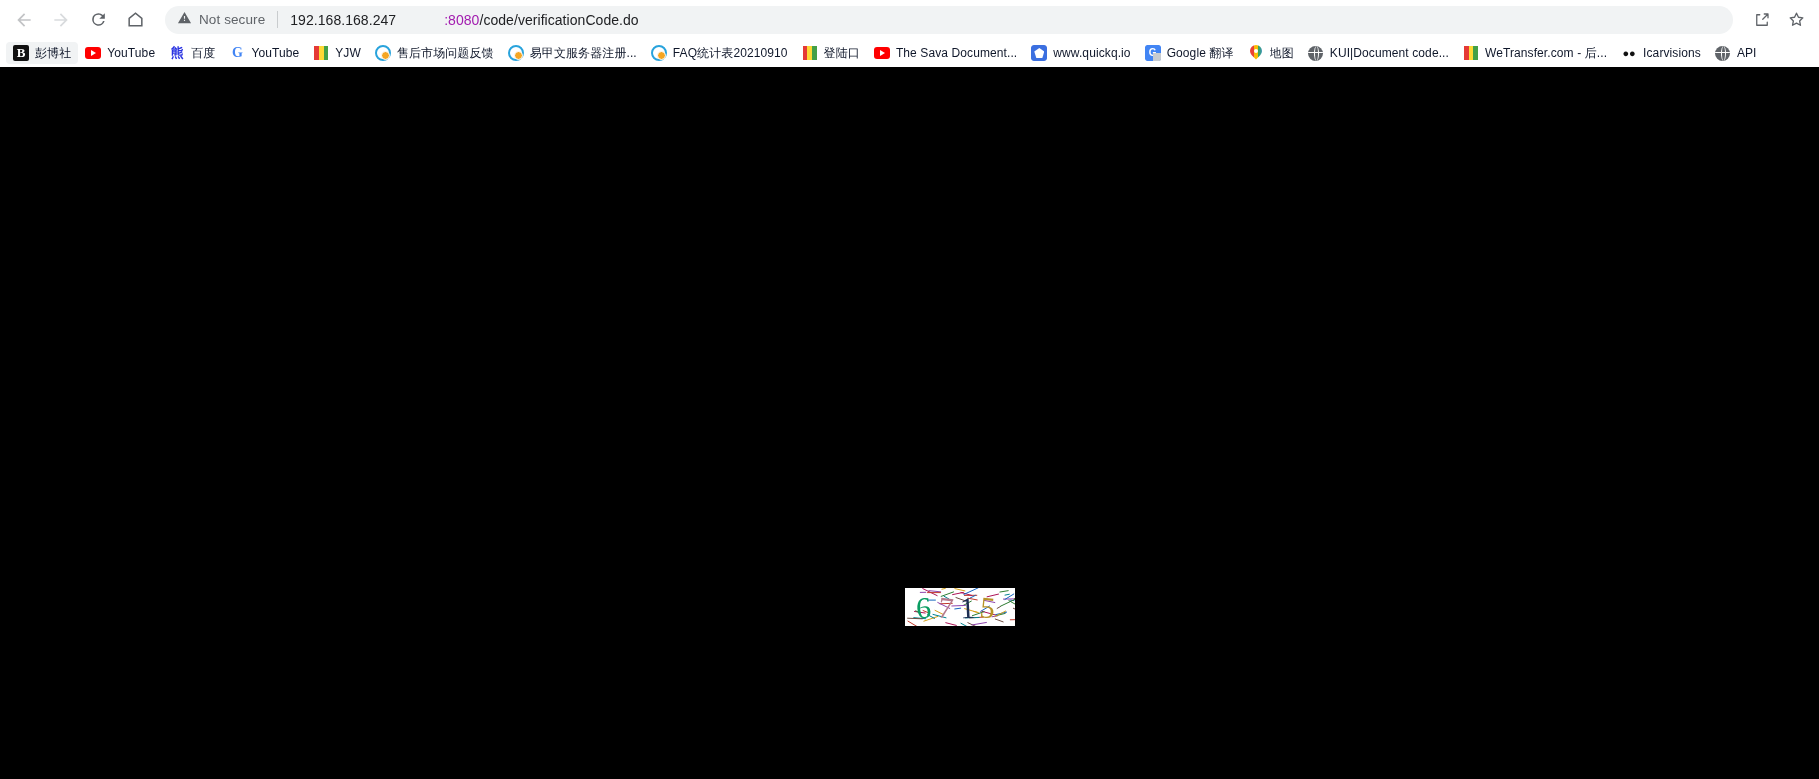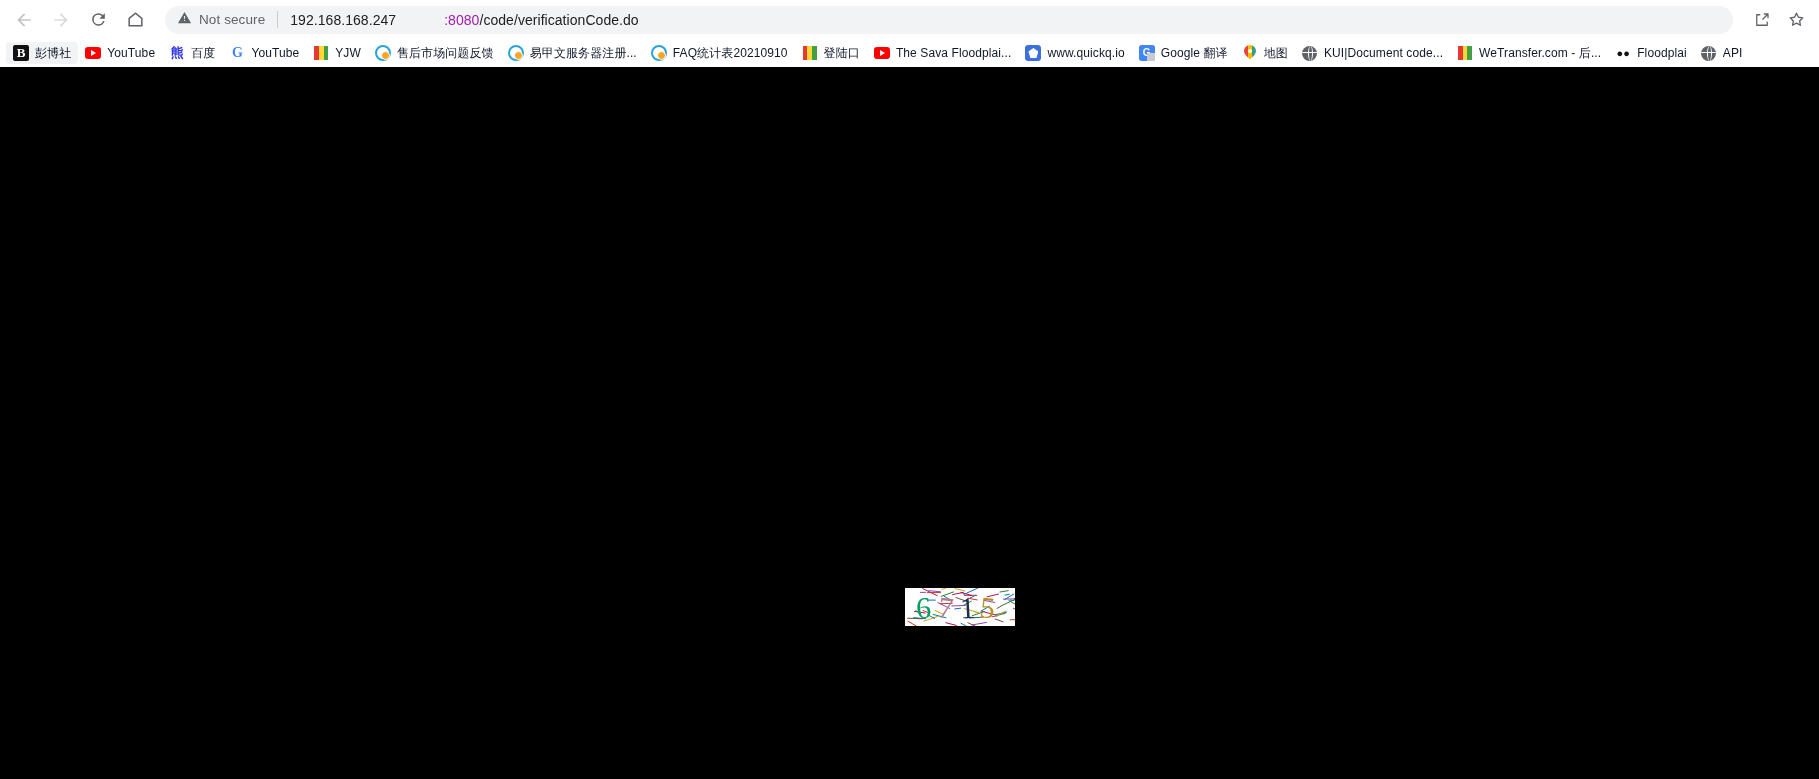--- a/index.html
+++ b/index.html
@@ -367,21 +367,21 @@
             <i></i>
             <i></i>
           </span>
         </span>
         <span class="bm-label">登陆口</span>
       </div>
       <div class="bookmark">
         <span class="bm-ico">
           <span class="fav-youtube"></span>
         </span>
-        <span class="bm-label">The Sava Floodplai...</span>
+        <span class="bm-label">The Sava Document...</span>
       </div>
       <div class="bookmark">
         <span class="bm-ico">
           <span class="fav-quickq"></span>
         </span>
         <span class="bm-label">www.quickq.io</span>
       </div>
       <div class="bookmark">
         <span class="bm-ico">
           <span class="fav-gtrans">G</span>
@@ -407,21 +407,21 @@
             <i></i>
             <i></i>
           </span>
         </span>
         <span class="bm-label">WeTransfer.com - 后...</span>
       </div>
       <div class="bookmark">
         <span class="bm-ico">
           <span class="fav-we">●●</span>
         </span>
-        <span class="bm-label">Floodplai</span>
+        <span class="bm-label">Icarvisions</span>
       </div>
       <div class="bookmark">
         <span class="bm-ico">
           <span class="fav-globe"></span>
         </span>
         <span class="bm-label">API</span>
       </div>
     </div>
 </div>
 

